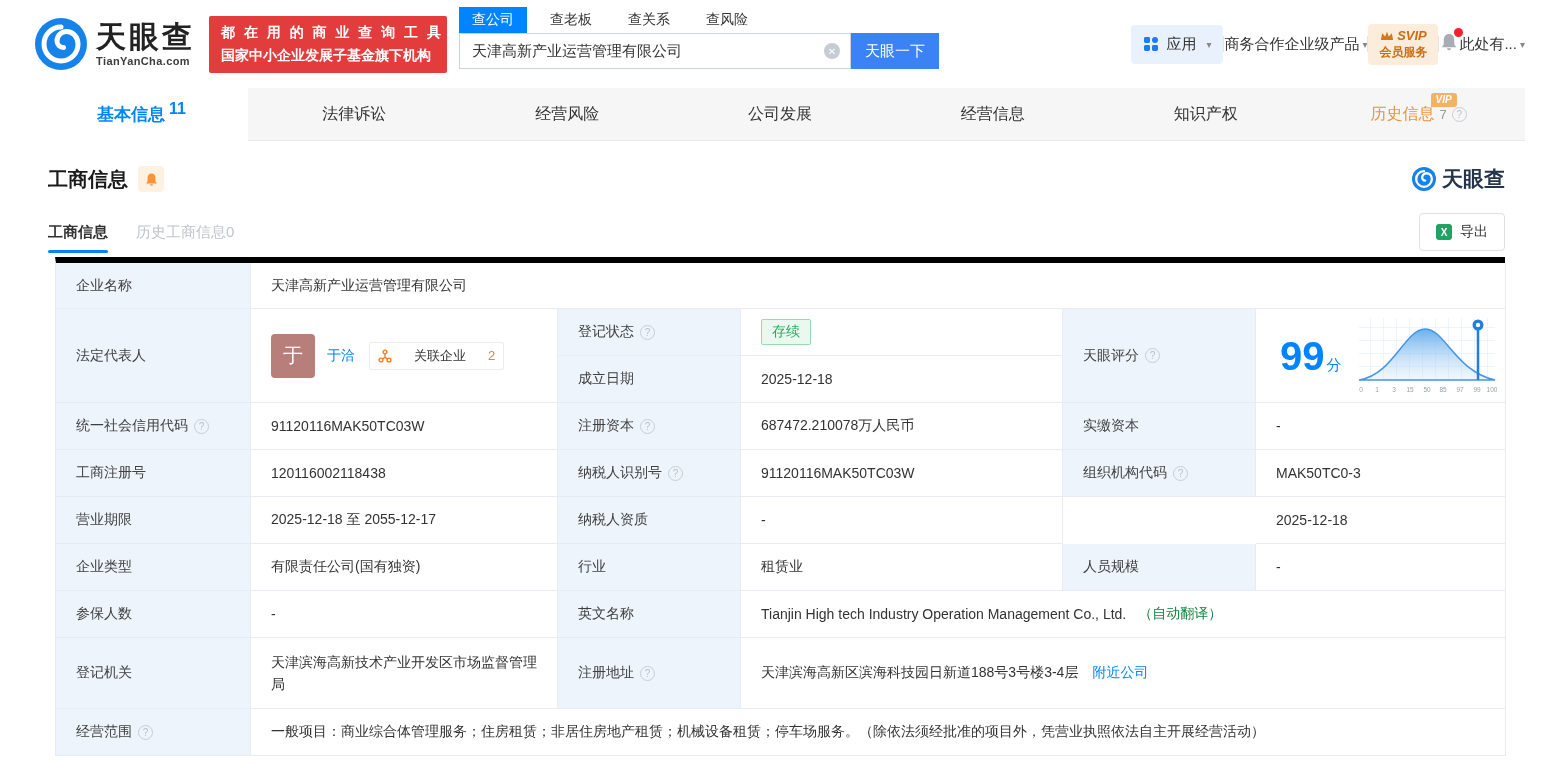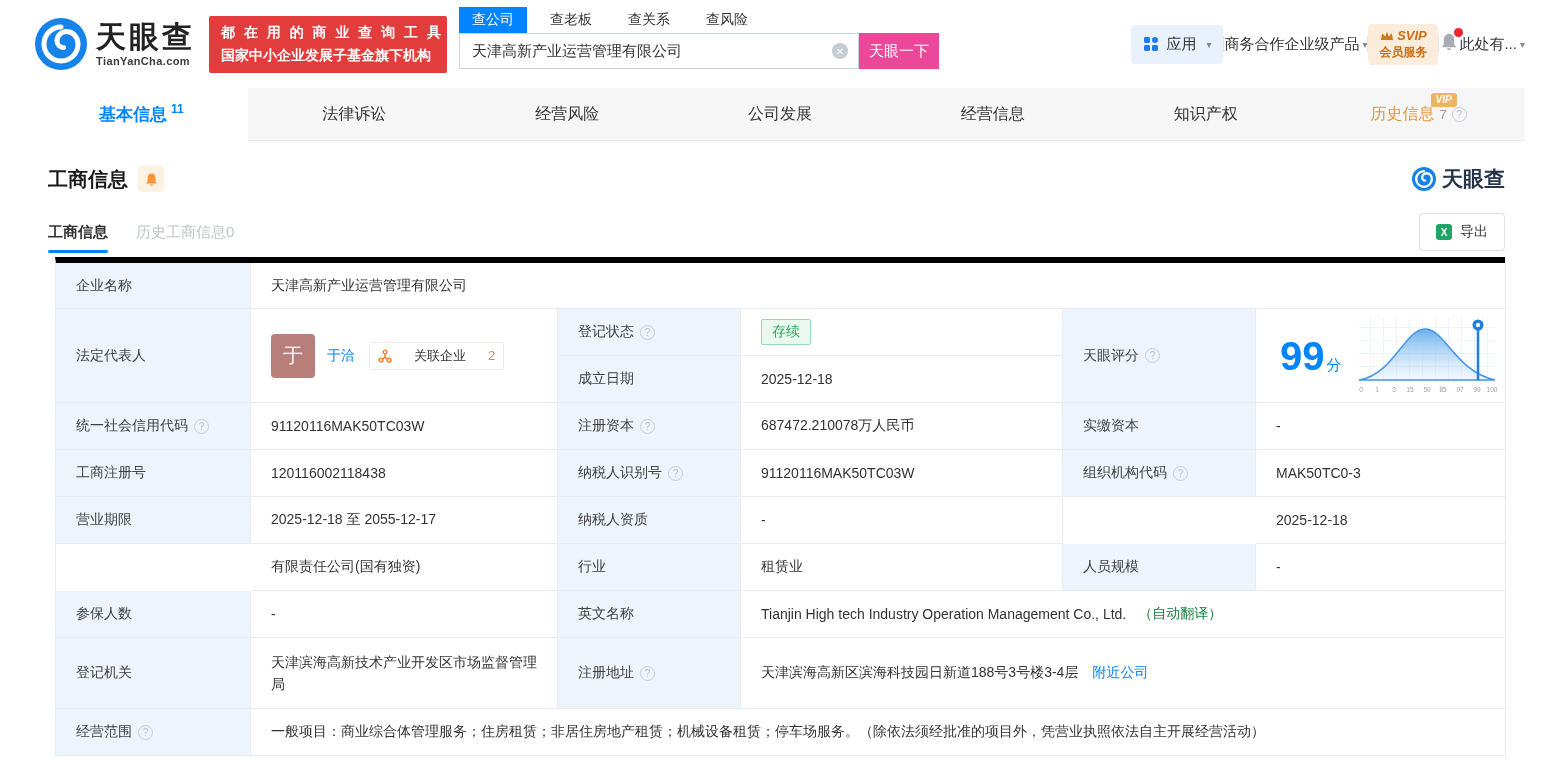--- a/index.html
+++ b/index.html
@@ -16,37 +16,37 @@
   .promo-l2 { font-size:14px; font-weight:600; margin-top:5px; white-space:nowrap; }
   .search { margin-left:12px; width:480px; align-self:flex-start; margin-top:7px; }
   .stabs { display:flex; align-items:flex-end; }
   .stab { font-size:14px; color:#333; padding:4px 13px; cursor:pointer; }
   .stab.active { background:#0084ff; color:#fff; }
   .stab + .stab { margin-left:10px; }
   .srow { display:flex; height:36px; }
   .sbox { flex:1; position:relative; border:1px solid #ccd3dd; display:flex; align-items:center; background:#fff; }
   .sinput { border:none; outline:none; width:100%; height:100%; padding:0 36px 0 12px; font-size:15px; color:#333; font-family:inherit; }
   .sclear { position:absolute; right:10px; width:16px; height:16px; background:#c6ccd4; border-radius:50%; color:#fff; font-size:10px; display:flex; align-items:center; justify-content:center; cursor:pointer; }
-  .sbtn { width:80px; background:#ec4899; color:#fff; border:none; font-size:15px; cursor:pointer; font-family:inherit; }
+  .sbtn { width:88px; background:#3b82f6; color:#fff; border:none; font-size:15px; cursor:pointer; font-family:inherit; }
   .hright { margin-left:auto; display:flex; align-items:center; }
   .chip-app { display:flex; align-items:center; gap:7px; background:#e8f1fc; border-radius:4px; padding:10px 12px; font-size:15px; color:#333; cursor:pointer; }
   .caret { font-size:10px; color:#888; margin-left:3px; }
   .hdiv { width:1px; height:16px; background:#e4e4e4; }
   .hlink { font-size:15px; color:#333; display:flex; align-items:center; cursor:pointer; white-space:nowrap; }
   .svip { background:#fcecdc; border-radius:4px; padding:4px 11px; text-align:center; color:#c96e14; cursor:pointer; }
   .svip1 { display:flex; align-items:center; justify-content:center; gap:3px; font-weight:bold; font-style:italic; font-size:13px; }
   .svip2 { font-size:12px; font-weight:bold; margin-top:1px; }
   .bellwrap { position:relative; cursor:pointer; }
   .reddot { position:absolute; top:-4px; right:-4px; width:9px; height:9px; background:#f5222d; border-radius:50%; }
 
   
   .tabbar { margin:0 35px; height:53px; background:#f6f6f6; display:flex; border-bottom:1px solid #e9e9e9; }
   .tab { flex:1; display:flex; align-items:center; justify-content:center; font-size:16px; color:#333; cursor:pointer; position:relative; }
   .tab.active { background:#fff; color:#0084ff; font-weight:bold; font-size:17px; border-bottom:1px solid #fff; margin-bottom:-1px; }
-  .cnt { font-size:12px; margin-left:4px; position:relative; top:-5px; }
+  .cnt { font-size:16px; margin-left:4px; position:relative; top:-5px; }
   .tab.hist { color:#e8933c; }
   .cnt2 { color:#999; font-size:13px; margin-left:5px; }
   .vipbadge { position:absolute; top:5px; left:calc(50% + 12px); background:#f0b264; color:#fff; font-size:10px; font-style:italic; font-weight:bold; line-height:14px; padding:0 5px; border-radius:3px 3px 3px 0; }
   .help { width:15px; height:15px; border:1px solid #c9cdd4; border-radius:50%; color:#b9bec7; font-size:10px; display:inline-flex; align-items:center; justify-content:center; flex:none; cursor:pointer; }
 
   
   .content { padding:0 55px; }
   .sechead { display:flex; align-items:center; justify-content:space-between; padding-top:24px; margin-left:-7px; }
   .sectitle-wrap { display:flex; align-items:center; }
   .sectitle { font-size:20px; color:#1a1a1a; font-weight:bold; }
@@ -355,20 +355,23 @@
       <div class="cell lbl" style="grid-area:6/3/7/4">
           <span>纳税人资质</span>
         </div>
       <div class="cell" style="grid-area:6/4/7/5">
           <span>-</span>
         </div>
       <div class="cell" style="grid-area:6/6/7/7">
           <span>2025-12-18</span>
         </div>
 
+      <div class="cell lbl" style="grid-area:7/1/8/2">
+          <span>企业类型</span>
+        </div>
       <div class="cell" style="grid-area:7/2/8/3">
           <span>有限责任公司(国有独资)</span>
         </div>
       <div class="cell lbl" style="grid-area:7/3/8/4">
           <span>行业</span>
         </div>
       <div class="cell" style="grid-area:7/4/8/5">
           <span>租赁业</span>
         </div>
       <div class="cell lbl" style="grid-area:7/5/8/6">

